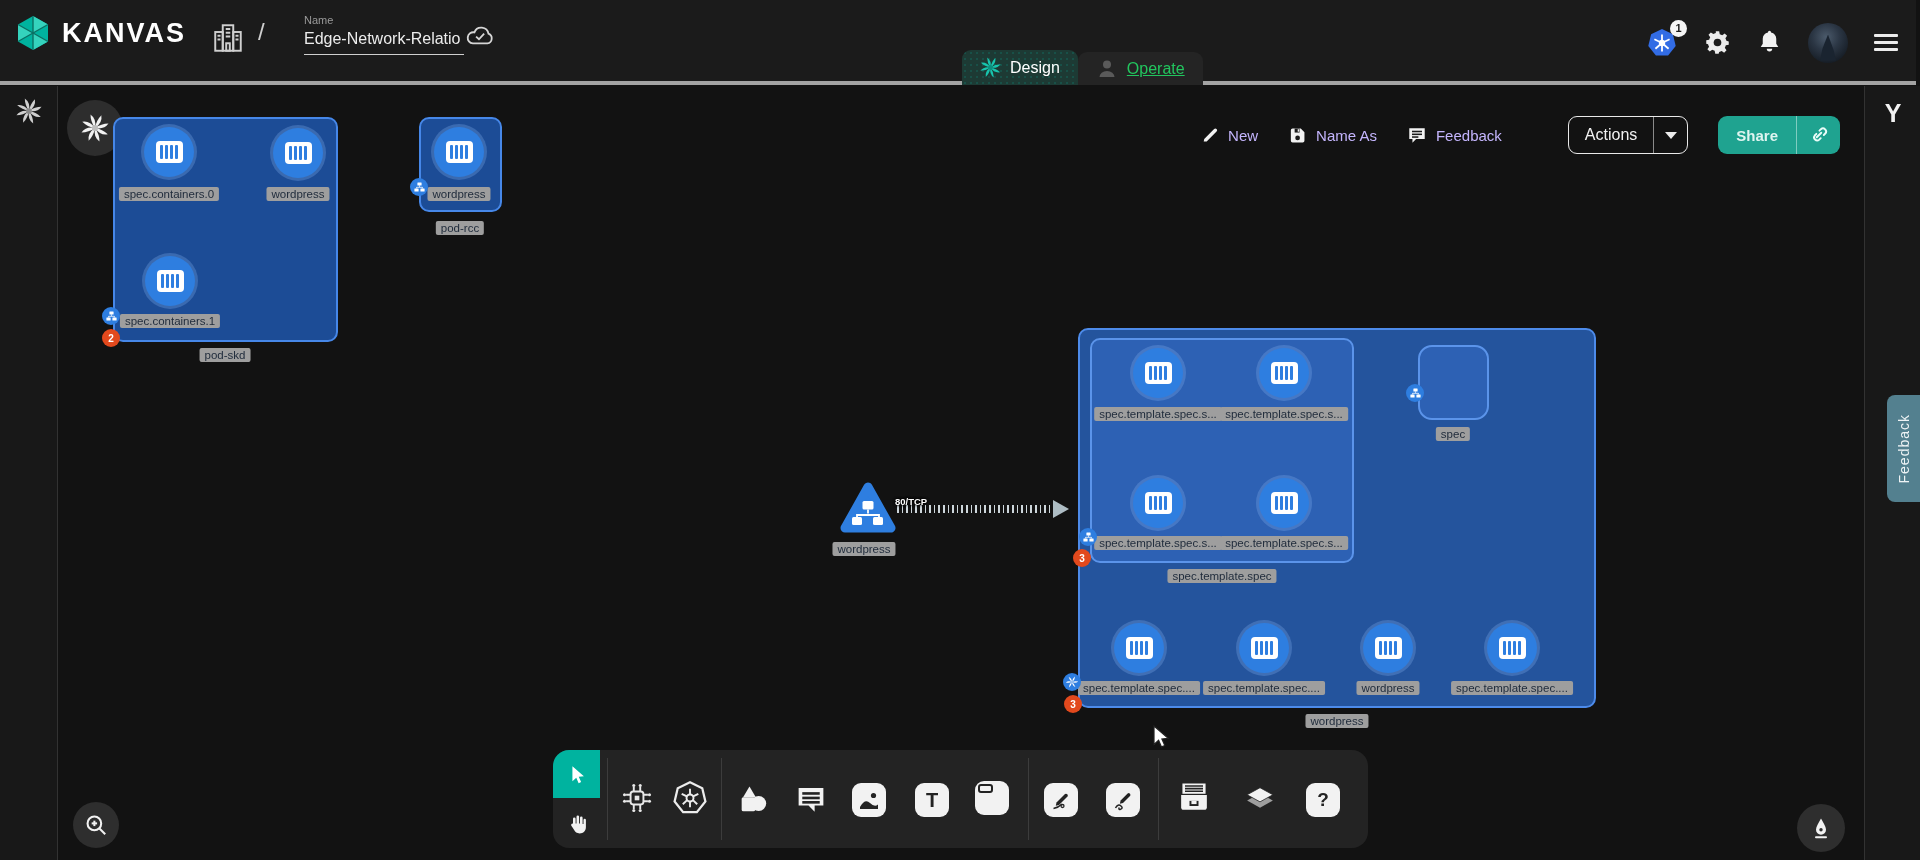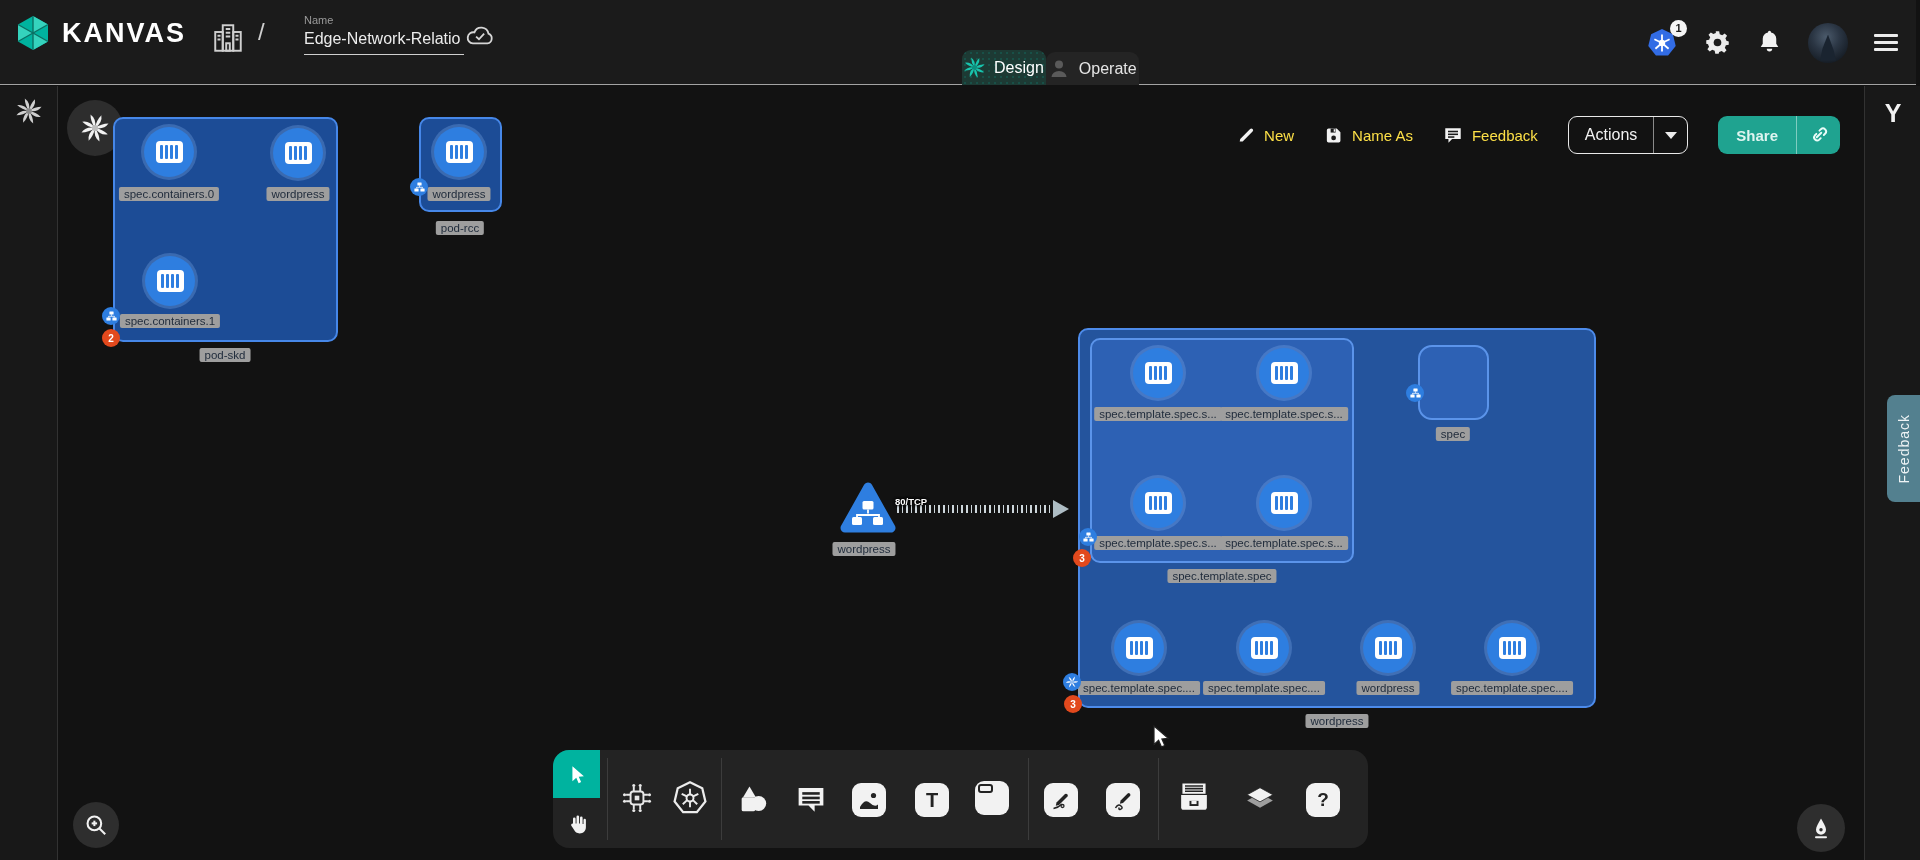--- a/index.html
+++ b/index.html
@@ -2,37 +2,37 @@
 <html><head>
 <meta charset="utf-8">
 <style>
   * { box-sizing: border-box; margin: 0; padding: 0; }
   html,body { width:1920px; height:860px; background:#0e0e0e; overflow:hidden;
     font-family:"Liberation Sans", sans-serif; }
   #stage { position:relative; width:1920px; height:860px; background:#121212; }
 
   
   .header { position:absolute; top:0; left:0; width:1916px; height:85px;
-    background:#1b1b1b; border-bottom:1px solid #a3a3a3; z-index:50; }
+    background:#1b1b1b; border-bottom:4px solid #a3a3a3; z-index:50; }
   .logo { position:absolute; left:14px; top:14px; display:flex; align-items:center; gap:10px; }
   .logo-text { color:#fff; font-size:27px; font-weight:bold; letter-spacing:2px; }
   .org-icon { position:absolute; left:210px; top:20px; }
   .crumb-slash { position:absolute; left:258px; top:18px; color:#cfcfcf; font-size:24px; font-weight:300; }
   .name-block { position:absolute; left:304px; top:14px; }
   .name-label { color:#9a9a9a; font-size:11px; }
   .name-value { color:#ececec; font-size:16px; margin-top:4px; padding-bottom:6px;
     border-bottom:1px solid #cfcfcf; width:160px; white-space:nowrap; overflow:hidden; }
   .cloud-icon { position:absolute; left:463px; top:22px; }
 
   .tabs { position:absolute; left:962px; top:50px; display:flex; align-items:flex-end; height:35px; }
-  .tab { display:flex; align-items:center; gap:9px; padding:0 2px; border-radius:9px 9px 0 0;
+  .tab { display:flex; align-items:center; gap:9px; padding:0 18px; border-radius:9px 9px 0 0;
     font-size:16px; height:35px; cursor:pointer; }
   .tab.active { background:#1d3a34; color:#fff; height:35px;
     background-image:radial-gradient(rgba(0,179,159,.18) 1px, transparent 1px); background-size:6px 6px; }
-  .tab.inactive { background:#242424; color:#e5e5e5; height:33px; }
+  .tab.inactive { background:#242424; color:#22c55e; height:33px;text-decoration:underline; }
 
   .hdr-right { position:absolute; right:18px; top:0; height:85px; display:flex; align-items:center; gap:26px; }
   .k8s-ctx { position:relative; width:32px; height:32px; }
   .k8s-badge { position:absolute; top:-7px; right:-9px; width:17px; height:17px; border-radius:50%;
     background:#f5f5f5; color:#1b1b1b; font-size:11px; font-weight:bold;
     display:flex; align-items:center; justify-content:center; }
   .hamburger div { width:24px; height:3px; background:#ececec; margin:4px 0; border-radius:1px; }
   .avatar { width:40px; height:40px; border-radius:50%;
     background:radial-gradient(circle at 45% 35%, #4b5a6b 0%, #2b3644 40%, #0c1117 95%); overflow:hidden; }
   .avatar::after { content:""; display:block; width:16px; height:26px; margin:12px auto 0;
@@ -49,23 +49,23 @@
     border-radius:8px 0 0 8px; display:flex; align-items:center; justify-content:center; z-index:45; }
   .feedback-tab span { writing-mode:vertical-rl; transform:rotate(180deg); color:#eef3f5;
     font-size:14px; letter-spacing:1px; }
 
   .fab { position:absolute; border-radius:50%; display:flex; align-items:center; justify-content:center; }
   .fab.dark { background:#2e2e2e; }
   .fab.navy { background:#28323a; }
 
   
   .action-bar { position:absolute; top:116px; right:80px; display:flex; align-items:center; gap:30px; z-index:30; }
-  .abtn { display:flex; align-items:center; gap:9px; color:#fde047; font-size:15px; cursor:pointer; }
+  .abtn { display:flex; align-items:center; gap:9px; color:#c4b5fd; font-size:15px; cursor:pointer; }
   .actions-btn { display:flex; align-items:center; border:1px solid #e9e9e9; border-radius:9px;
-    height:38px; color:#f2f2f2; font-size:16px; overflow:hidden; }
+    height:38px; color:#f2f2f2; font-size:16px; overflow:hidden;margin-left:36px; }
   .actions-btn .lbl { padding:0 16px; }
   .actions-btn .caret { border-left:1px solid #8a8a8a; height:38px; width:34px;
     display:flex; align-items:center; justify-content:center; }
   .caret-down { width:0; height:0; border-left:6px solid transparent; border-right:6px solid transparent;
     border-top:7px solid #ececec; }
   .share-btn { display:flex; align-items:center; background:#1fa390; border-radius:9px; height:38px;
     overflow:hidden; color:#dff5f0; font-size:15px; font-weight:bold; }
   .share-btn .lbl { padding:0 18px; }
   .share-btn .link { border-left:1px solid #7fccc0; height:38px; width:44px;
     display:flex; align-items:center; justify-content:center; }

